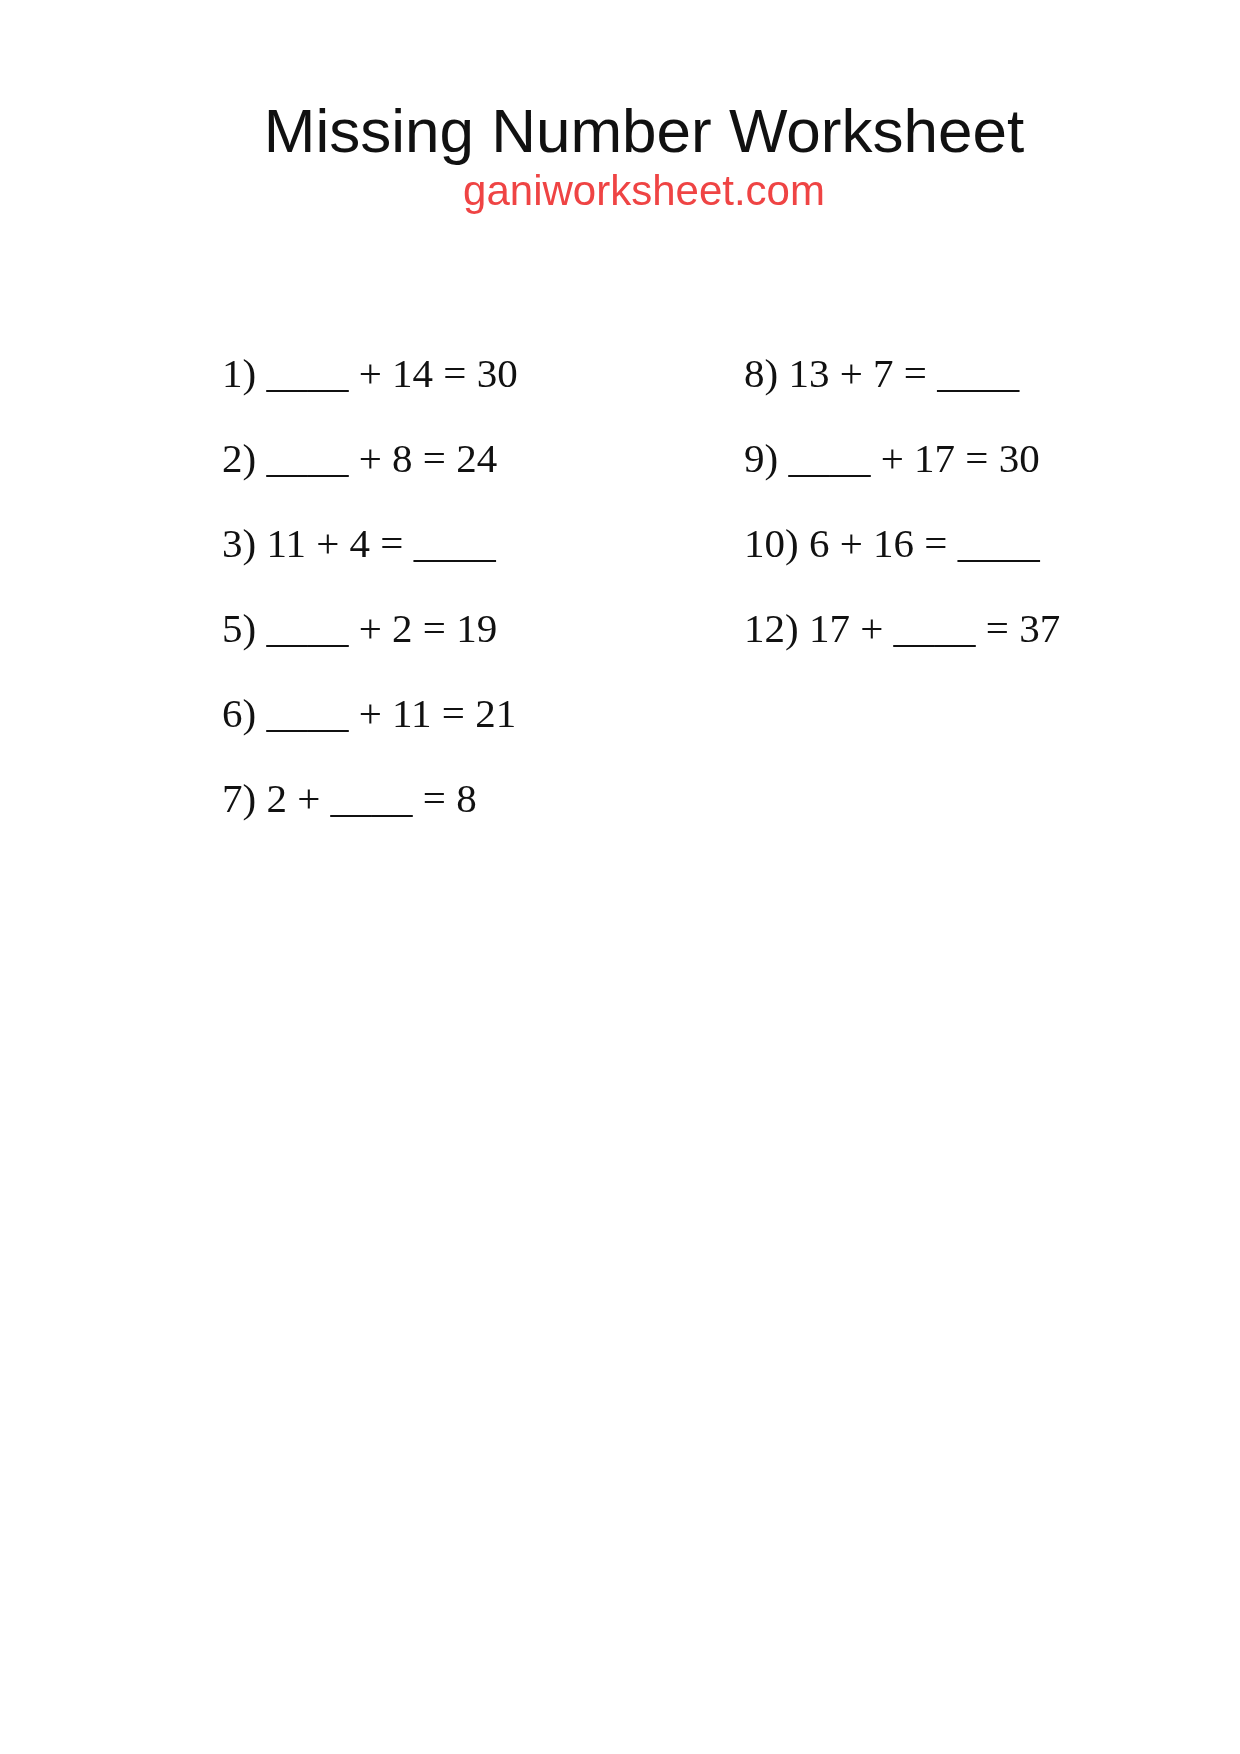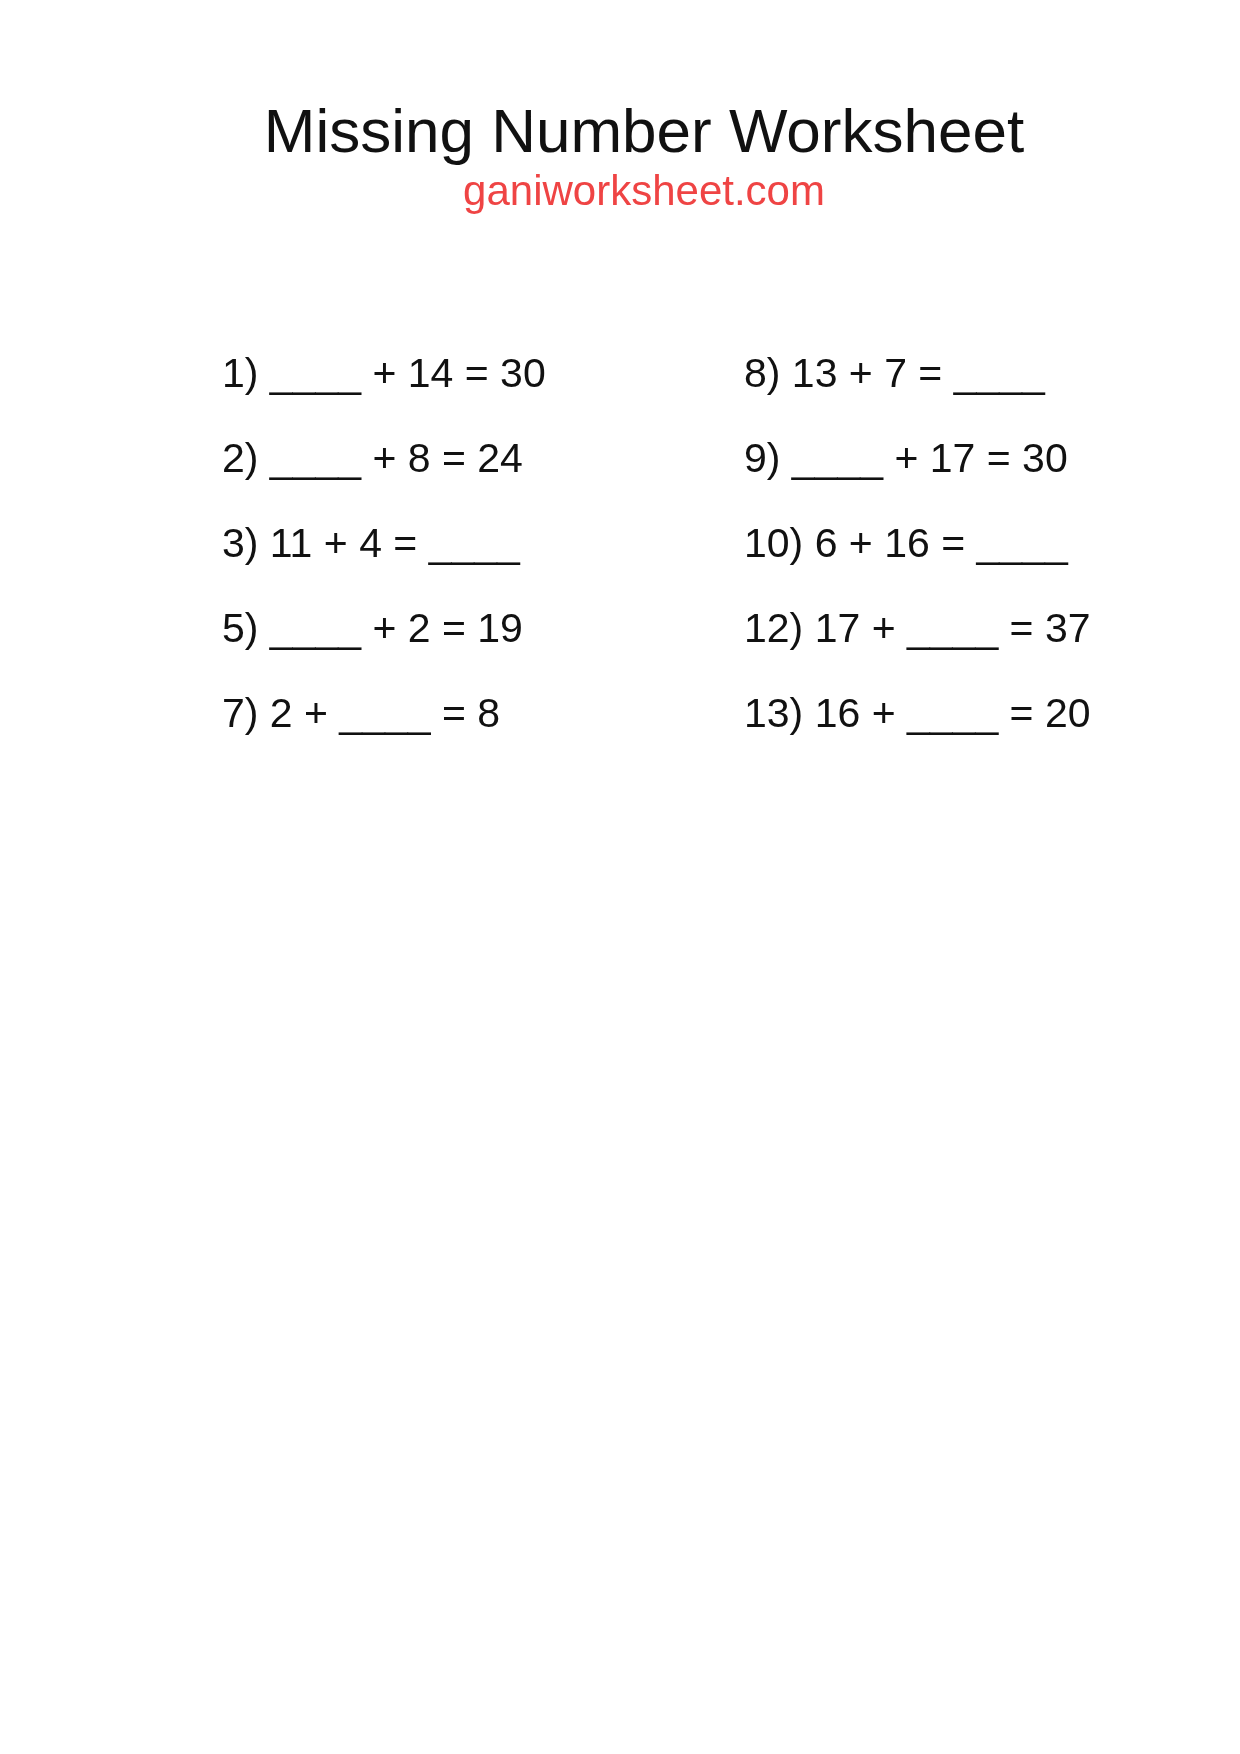--- a/index.html
+++ b/index.html
@@ -51,44 +51,45 @@
     top: 0;
   }
   .col-left  { left: 198px; }
   .col-right { left: 720px; }
   .problem-row {
     height: 85px;
     line-height: 85px;
     font-size: 41px;
     color: #111111;
     white-space: pre;
+    font-family: Liberation Serif, serif;
   }
 </style>
 </head>
 <body>
 
 <div class="page">
 
   <div class="title">Missing Number Worksheet</div>
 
   <div class="subtitle">ganiworksheet.com</div>
 
   <div class="problems">
 
     <div class="col col-left">
       <div class="problem-row">1) ____ + 14 = 30</div>
       <div class="problem-row">2) ____ + 8 = 24</div>
       <div class="problem-row">3) 11 + 4 = ____</div>
       <div class="problem-row">5) ____ + 2 = 19</div>
+      <div class="problem-row">6) ____ + 11 = 21</div>
       <div class="problem-row">7) 2 + ____ = 8</div>
     </div>
 
     <div class="col col-right">
       <div class="problem-row">8) 13 + 7 = ____</div>
       <div class="problem-row">9) ____ + 17 = 30</div>
       <div class="problem-row">10) 6 + 16 = ____</div>
       <div class="problem-row">12) 17 + ____ = 37</div>
-      <div class="problem-row">13) 16 + ____ = 20</div>
     </div>
 
   </div>
 
 </div>
 
 </body></html>

